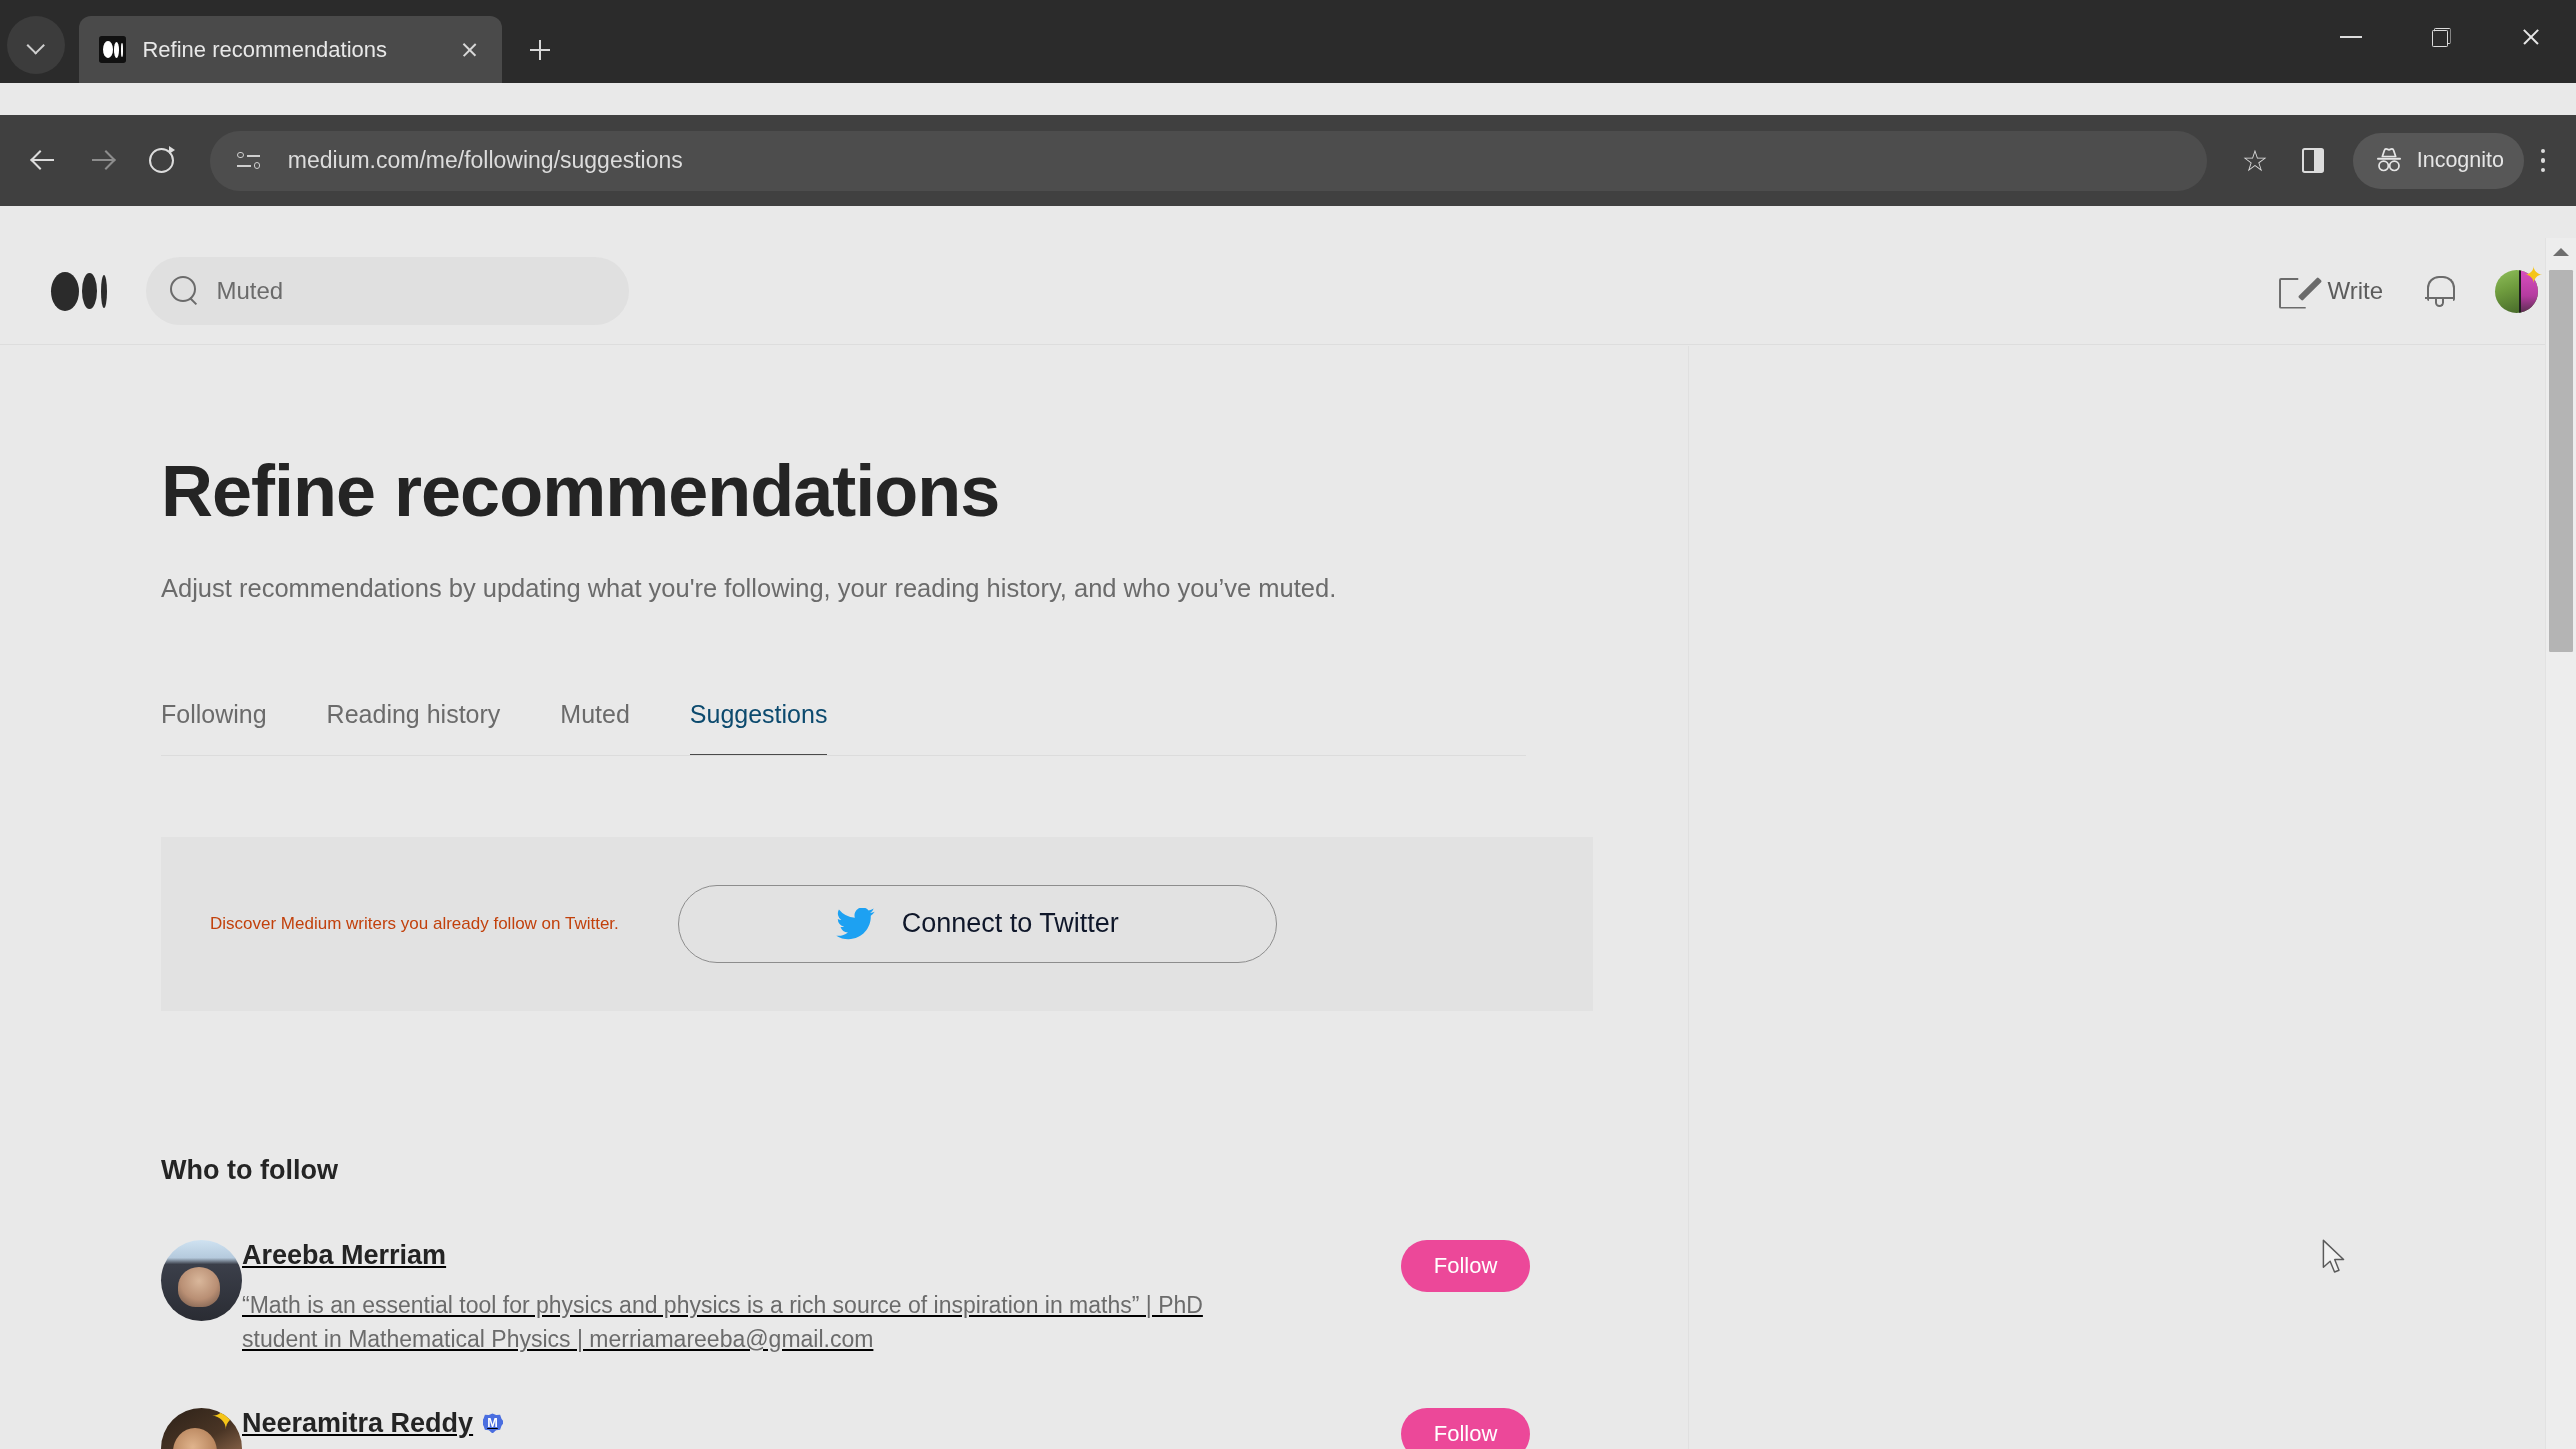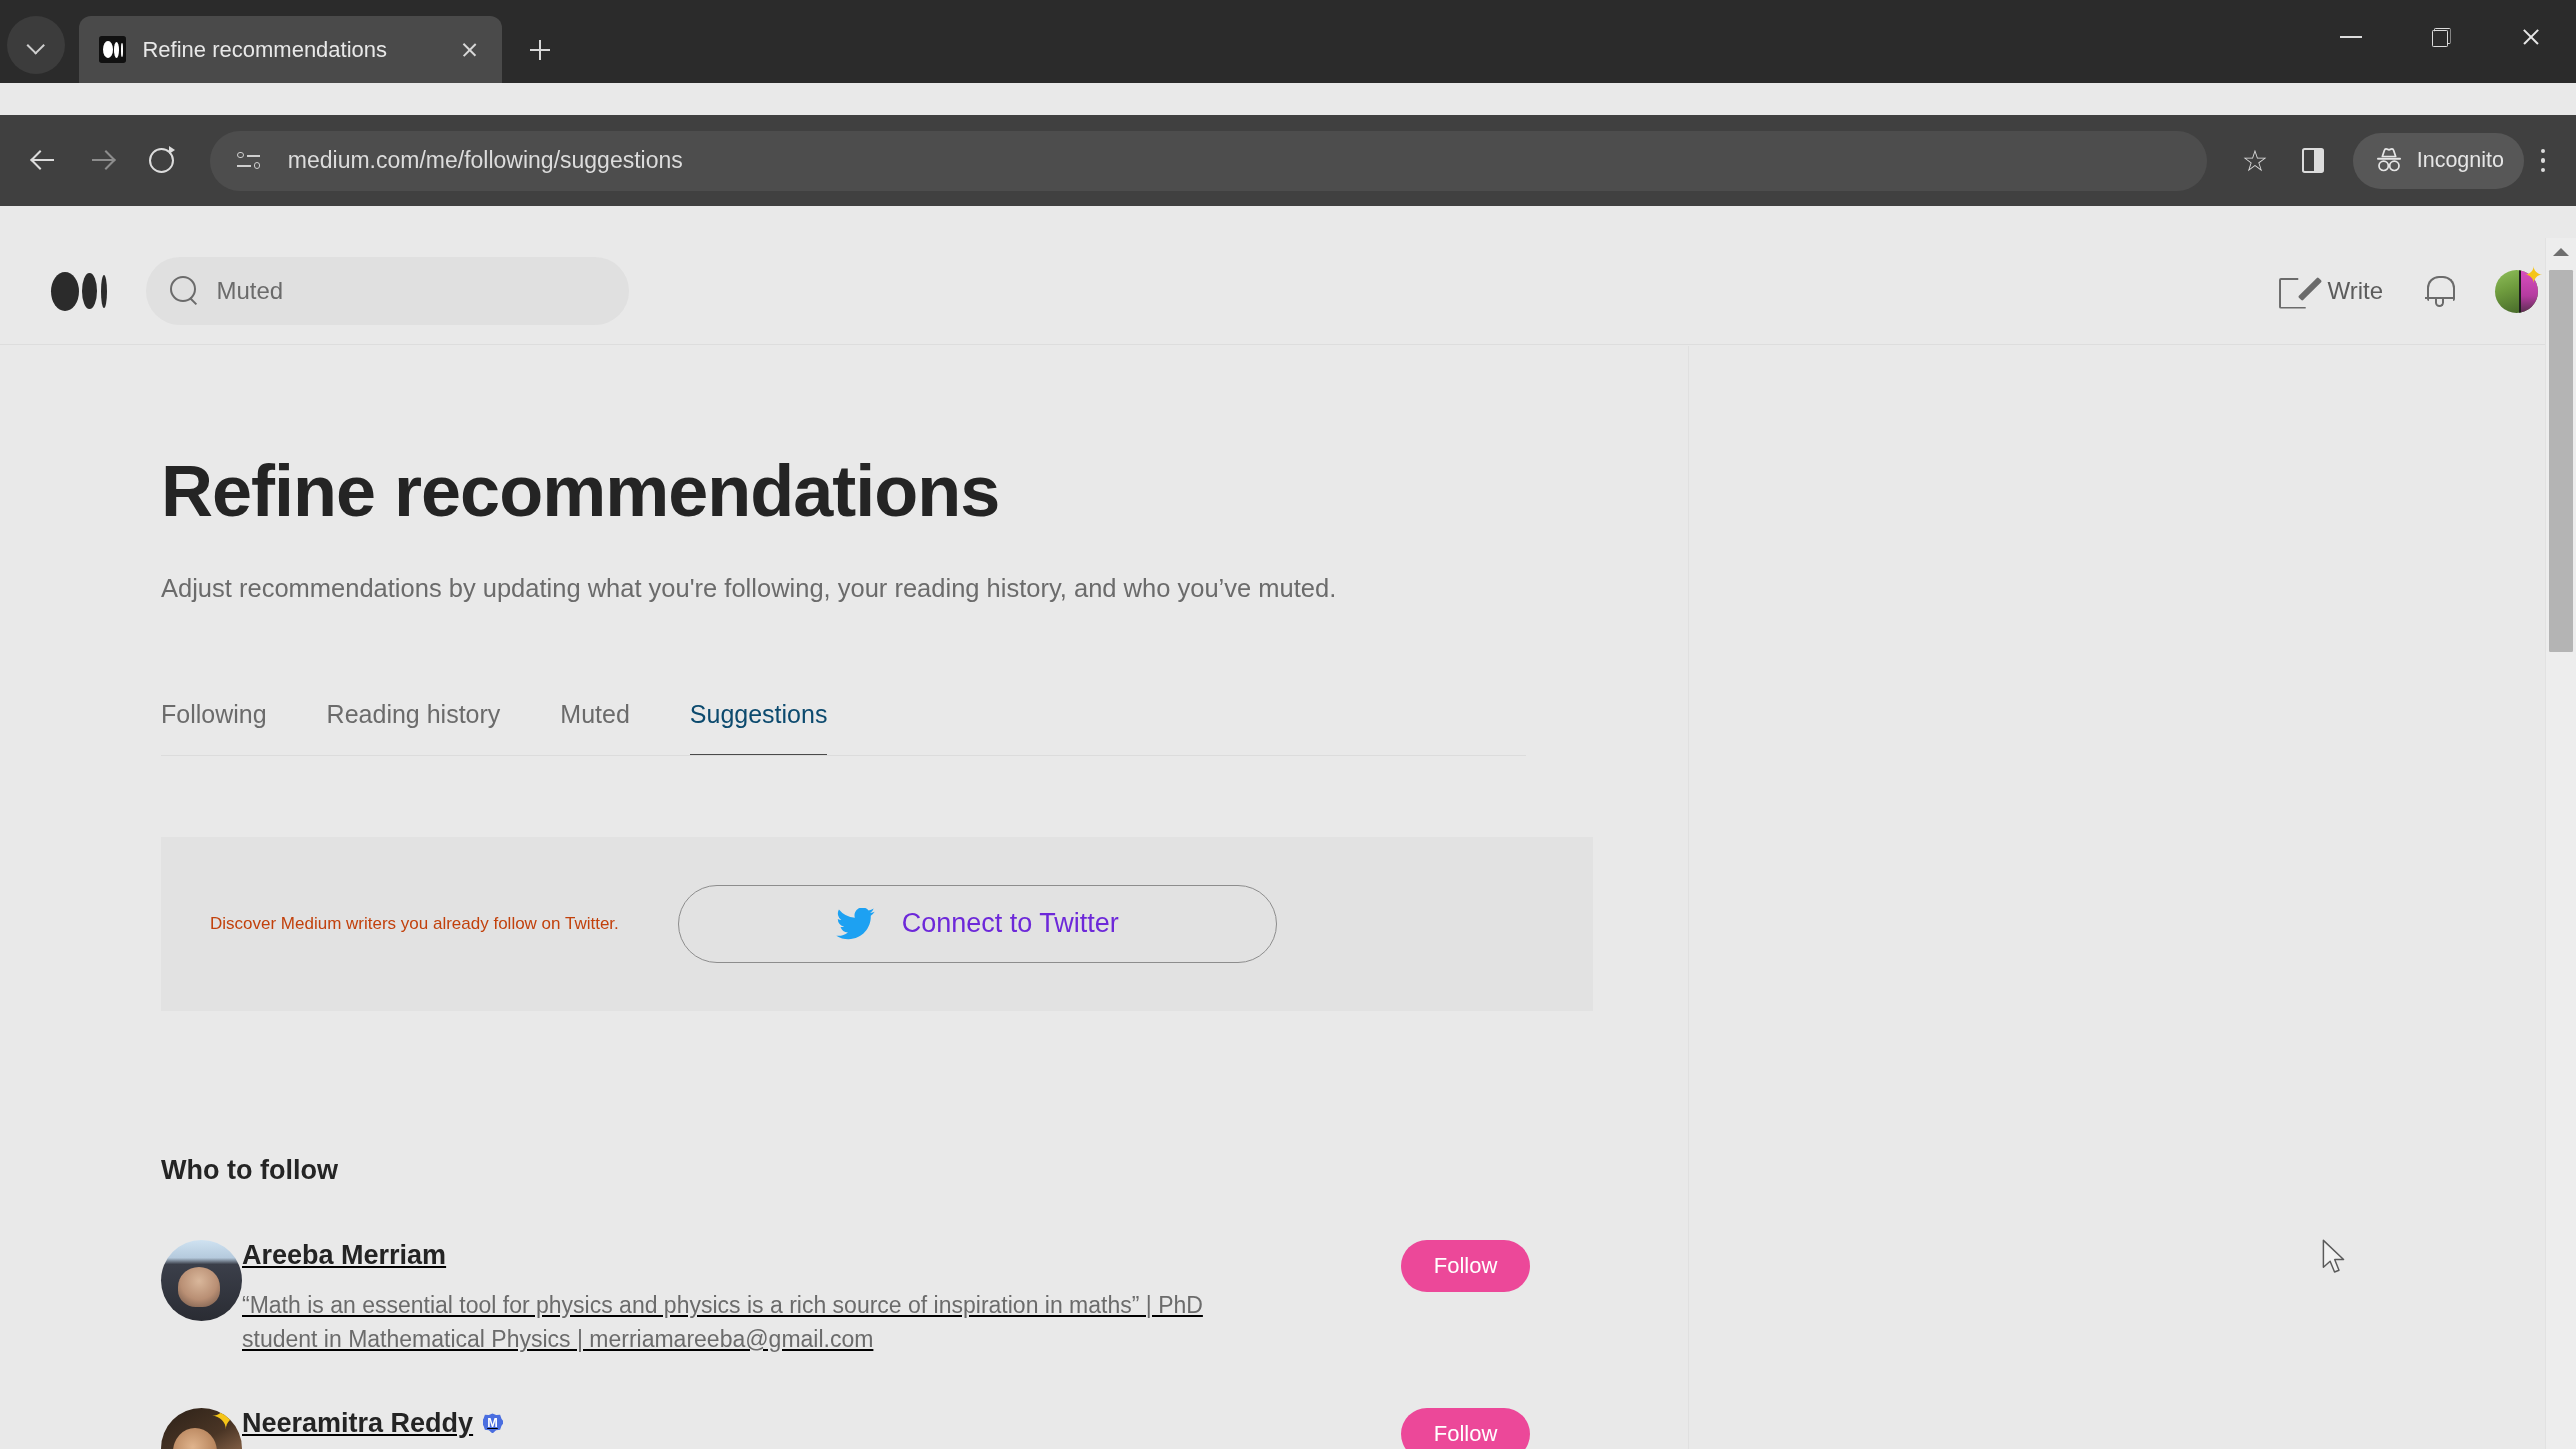--- a/index.html
+++ b/index.html
@@ -259,21 +259,21 @@
     background: #e2e2e2;
     display: flex; align-items: center; padding: 0 49px;
   }
   .tw-text { font-size: 17px; color: #c2410c; }
   .tw-btn {
     margin-left: 59px; width: 599px; height: 78px;
     border: 1.3px solid #8d8d8d; border-radius: 39px; background: transparent;
     display: flex; align-items: center; justify-content: center; gap: 27px;
   }
   .tw-bird { width: 39px; height: 32px; flex: 0 0 auto; }
-  .tw-btn-label { font-size: 27px; color: #6d28d9; }
+  .tw-btn-label { font-size: 27px; color: #0f172a; }
 
   .wtf-title { margin-top: 144px; font-size: 27px; font-weight: 700; color: #242424; }
 
   .urow { display: flex; align-items: flex-start; margin-top: 54px; width: 1369px; }
   .uava { width: 81px; height: 81px; border-radius: 50%; overflow: hidden; flex: 0 0 auto; position: relative; }
   .uava.a1 { background: linear-gradient(180deg,#cfe2f1 0%,#b5cadd 22%,#3b3f4a 30%,#2a2c33 100%); }
   .uava.a1::after {
     content:""; position:absolute; left:17.4px; top:27px; width:42px; height:40px; border-radius:50% 50% 42% 42%;
     background: radial-gradient(circle at 50% 35%, #d9b79b 0%, #b98f74 55%, #6b5244 100%);
   }

